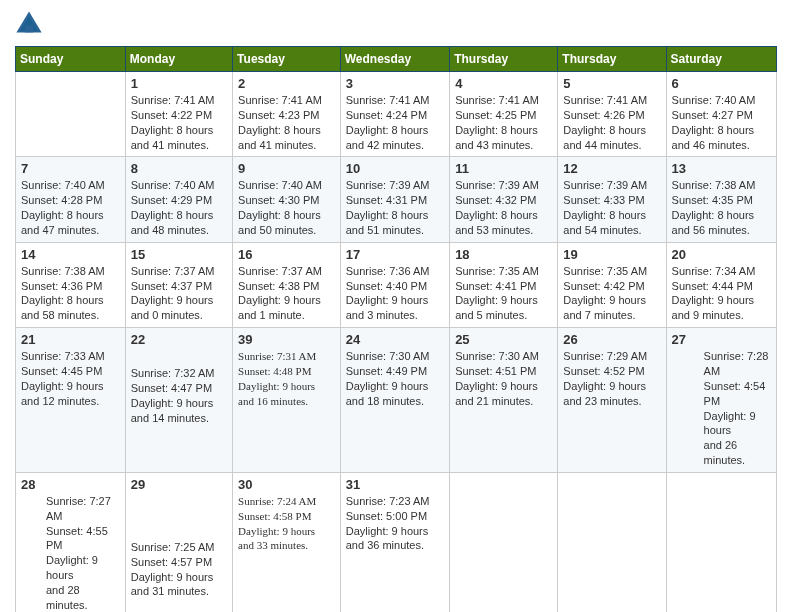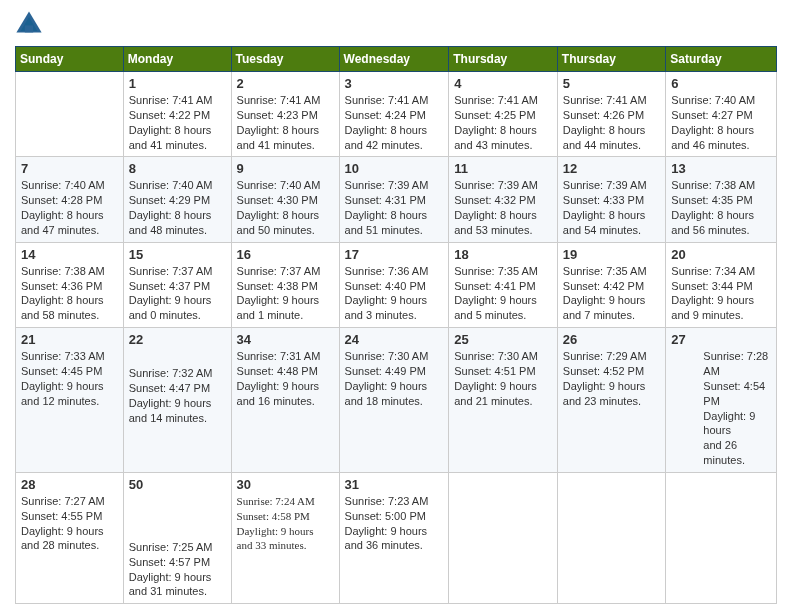--- a/index.html
+++ b/index.html
@@ -272,43 +272,43 @@
           <td>
             <div class="day-num">19</div>
             <div class="day-info" style="white-space: pre-line;">Sunrise: 7:35 AM
 Sunset: 4:42 PM
 Daylight: 9 hours
 and 7 minutes.</div>
           </td>
           <td>
             <div class="day-num">20</div>
             <div class="day-info" style="white-space: pre-line;">Sunrise: 7:34 AM
-Sunset: 3:44 PM
+Sunset: 4:44 PM
 Daylight: 9 hours
 and 9 minutes.</div>
           </td>
         </tr>
         <tr class="row-even">
           <td>
             <div class="day-num">21</div>
             <div class="day-info" style="white-space: pre-line;">Sunrise: 7:33 AM
 Sunset: 4:45 PM
 Daylight: 9 hours
 and 12 minutes.</div>
           </td>
           <td>
             <div class="day-num">22</div>
             <div class="day-info" style="white-space: pre-line; margin-top: 19px;">Sunrise: 7:32 AM
 Sunset: 4:47 PM
 Daylight: 9 hours
 and 14 minutes.</div>
           </td>
           <td>
-            <div class="day-num">34</div>
-            <div class="day-info" style="white-space: pre-line;">Sunrise: 7:31 AM
+            <div class="day-num">39</div>
+            <div class="day-info" style="white-space: pre-line; font-family: Liberation Serif, serif;">Sunrise: 7:31 AM
 Sunset: 4:48 PM
 Daylight: 9 hours
 and 16 minutes.</div>
           </td>
           <td>
             <div class="day-num">24</div>
             <div class="day-info" style="white-space: pre-line;">Sunrise: 7:30 AM
 Sunset: 4:49 PM
 Daylight: 9 hours
 and 18 minutes.</div>
@@ -331,27 +331,27 @@
             <div class="day-num">27</div>
             <div class="day-info" style="white-space: pre-line; margin-left: 32px;">Sunrise: 7:28 AM
 Sunset: 4:54 PM
 Daylight: 9 hours
 and 26 minutes.</div>
           </td>
         </tr>
         <tr class="row-odd">
           <td>
             <div class="day-num">28</div>
-            <div class="day-info" style="white-space: pre-line;">Sunrise: 7:27 AM
+            <div class="day-info" style="white-space: pre-line; margin-left: 25px;">Sunrise: 7:27 AM
 Sunset: 4:55 PM
 Daylight: 9 hours
 and 28 minutes.</div>
           </td>
           <td>
-            <div class="day-num">50</div>
+            <div class="day-num">29</div>
             <div class="day-info" style="white-space: pre-line; margin-top: 48px;">Sunrise: 7:25 AM
 Sunset: 4:57 PM
 Daylight: 9 hours
 and 31 minutes.</div>
           </td>
           <td>
             <div class="day-num">30</div>
             <div class="day-info" style="white-space: pre-line; font-family: Liberation Serif, serif;">Sunrise: 7:24 AM
 Sunset: 4:58 PM
 Daylight: 9 hours

